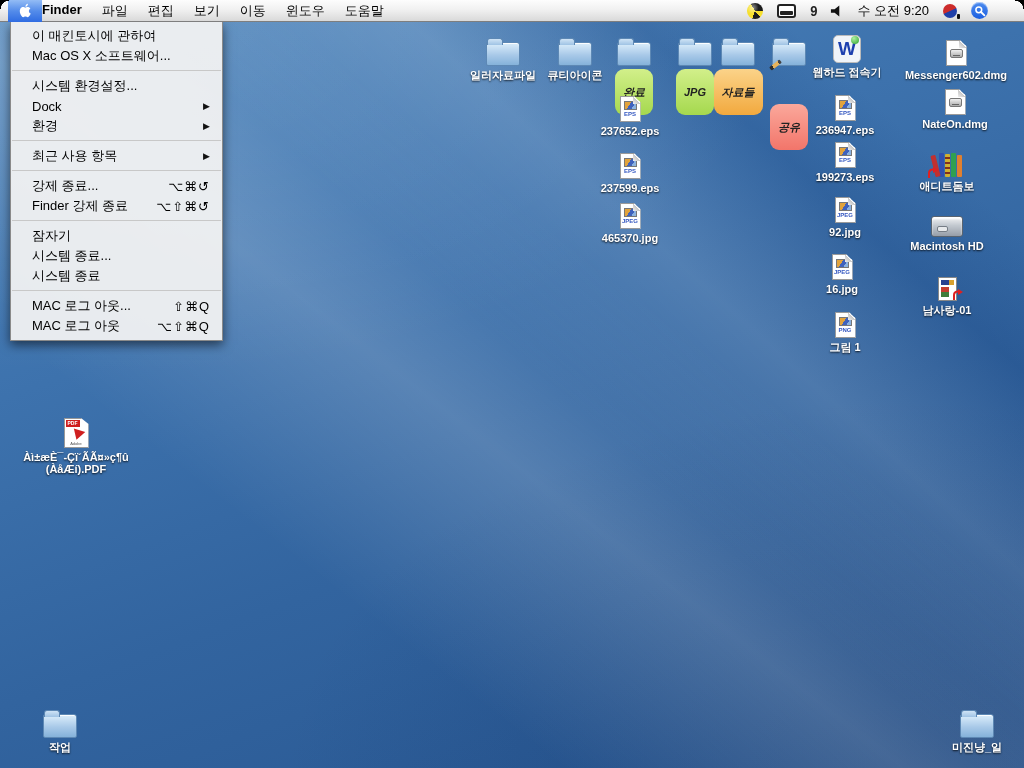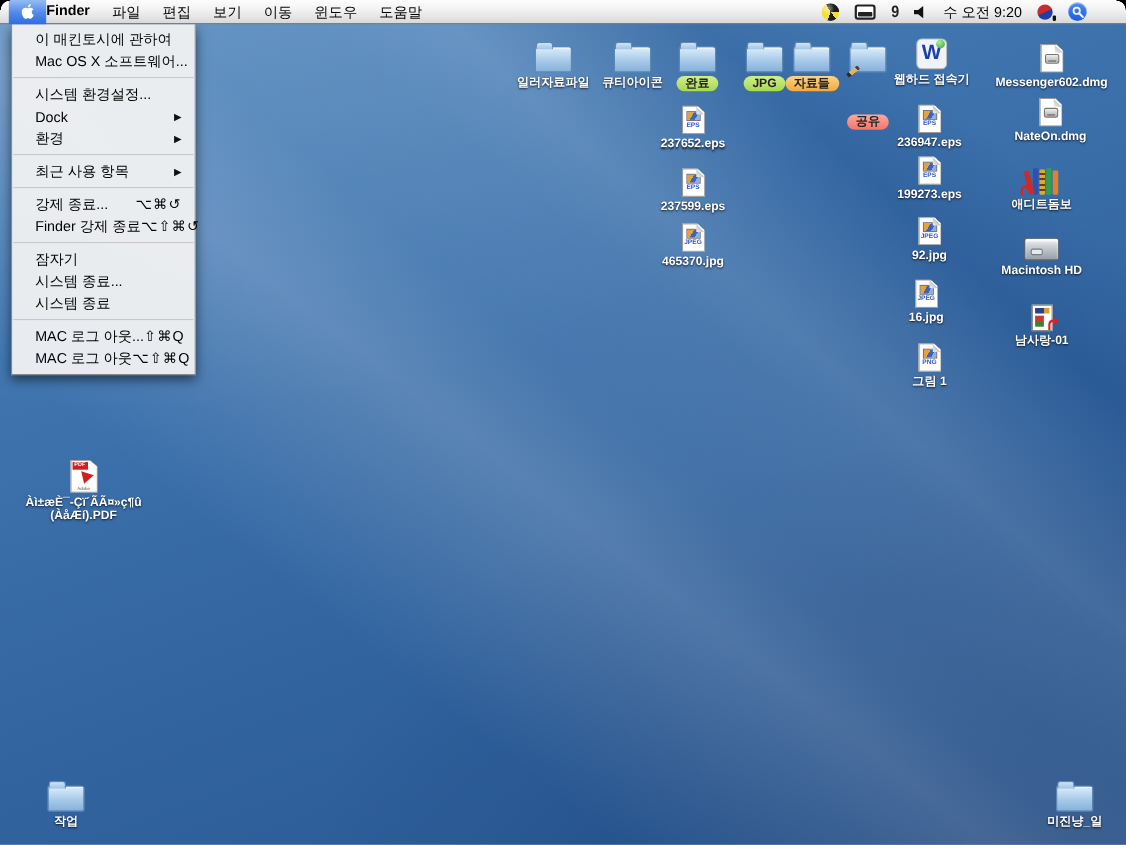--- a/index.html
+++ b/index.html
@@ -45,40 +45,40 @@
   .clock { font-size:13px; color:#000; white-space:nowrap; }
   .flag { width:14px; height:14px; border-radius:50%;
     background:linear-gradient(155deg,#cc2b2b 0 48%,#1f3fa8 52%); position:relative; }
   .flag::after { content:""; position:absolute; right:-3px; bottom:-1px; width:3px; height:5px; background:#111; border-radius:1px; }
   .spot { width:17px; height:17px; border-radius:50%;
     background:linear-gradient(#4d8cf0,#1b5fe0); display:flex; align-items:center; justify-content:center;
     box-shadow:inset 0 1px 1px rgba(255,255,255,.6); }
 
   
   .amenu {
-    position:absolute; left:10px; top:22px; width:168px; z-index:40;
+    position:absolute; left:10px; top:22px; width:213px; z-index:40;
     background:rgba(242,242,242,0.94);
     border:1px solid #8a8a8a; border-top:none;
     box-shadow:0 4px 10px rgba(0,0,0,.55);
     padding:4px 0; font-size:13px; color:#000;
   }
   .mi { height:20px; display:flex; align-items:center; padding:0 12px 0 21px; white-space:nowrap; }
   .mi .sc  { margin-left:auto; letter-spacing:1px; }
   .mi .arr { margin-left:auto; font-size:9px; color:#111; }
   .msep { height:2px; margin:4px 1px; border-top:1px solid #c8c8c8; }
 
   
   .dicon { position:absolute; width:74px; display:flex; flex-direction:column; align-items:center; z-index:10; }
   .ic { height:30px; display:flex; align-items:flex-end; justify-content:center; margin-bottom:3px; }
   .lbl {
     font-size:11px; font-weight:bold; color:#fff; text-align:center; line-height:12px;
     text-shadow:0 1px 2px rgba(0,0,0,.85); white-space:nowrap;
   }
   .lbl.wrap { white-space:normal; }
-  .pill { border-radius:9px; padding:1px 8px; color:#222; text-shadow:none; }
+  .pill { border-radius:9px; padding:17px 8px; color:#222; text-shadow:none;font-style:italic; }
   .pill.green  { background:linear-gradient(#d2ef8a,#a5d84e); }
   .pill.orange { background:linear-gradient(#fbd389,#f2a93e); }
   .pill.red    { background:linear-gradient(#fba89b,#f2756a);margin-top:35px; }
 
   .folder { width:34px; height:24px; position:relative;
     background:linear-gradient(180deg,#dceefb,#a8c9e8 55%,#85b2da);
     border:1px solid #5d88b4; border-radius:2px 3px 2px 2px;
     box-shadow:inset 0 1px 0 rgba(255,255,255,.9); }
   .folder::before { content:""; position:absolute; top:-5px; left:0px; width:14px; height:6px;
     background:linear-gradient(#cfe4f6,#9fc3e4); border:1px solid #5d88b4; border-bottom:none;

